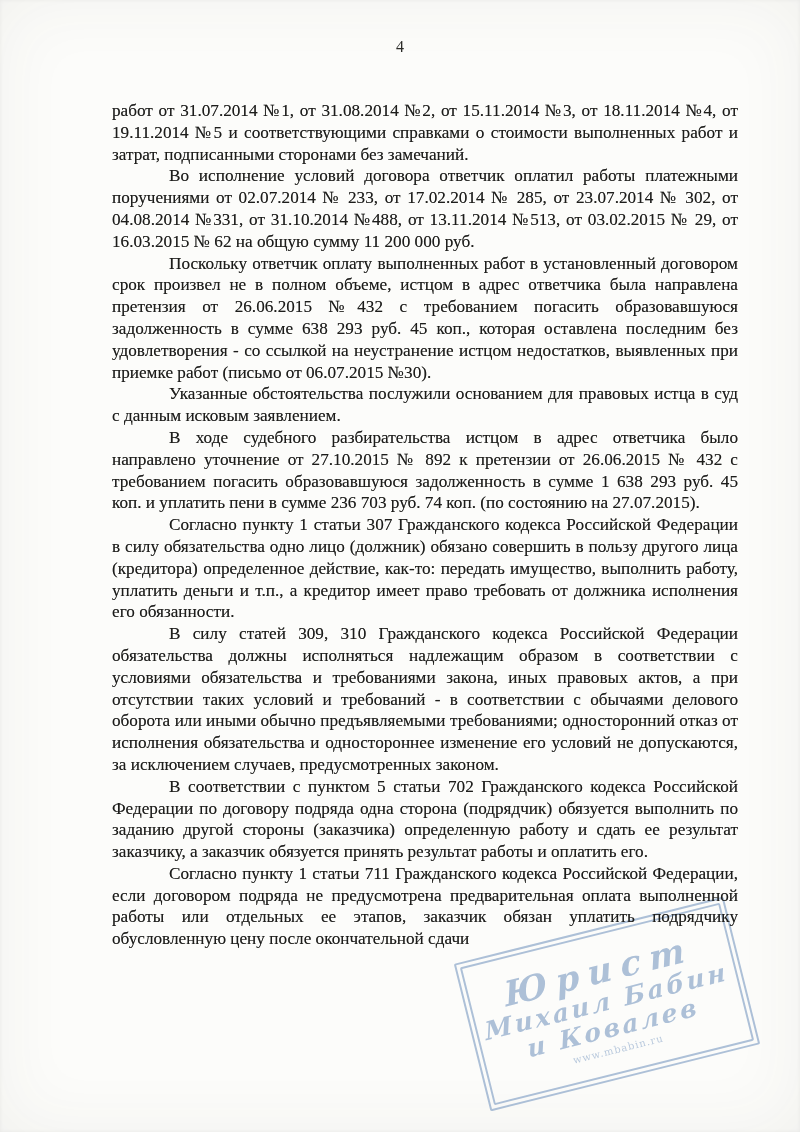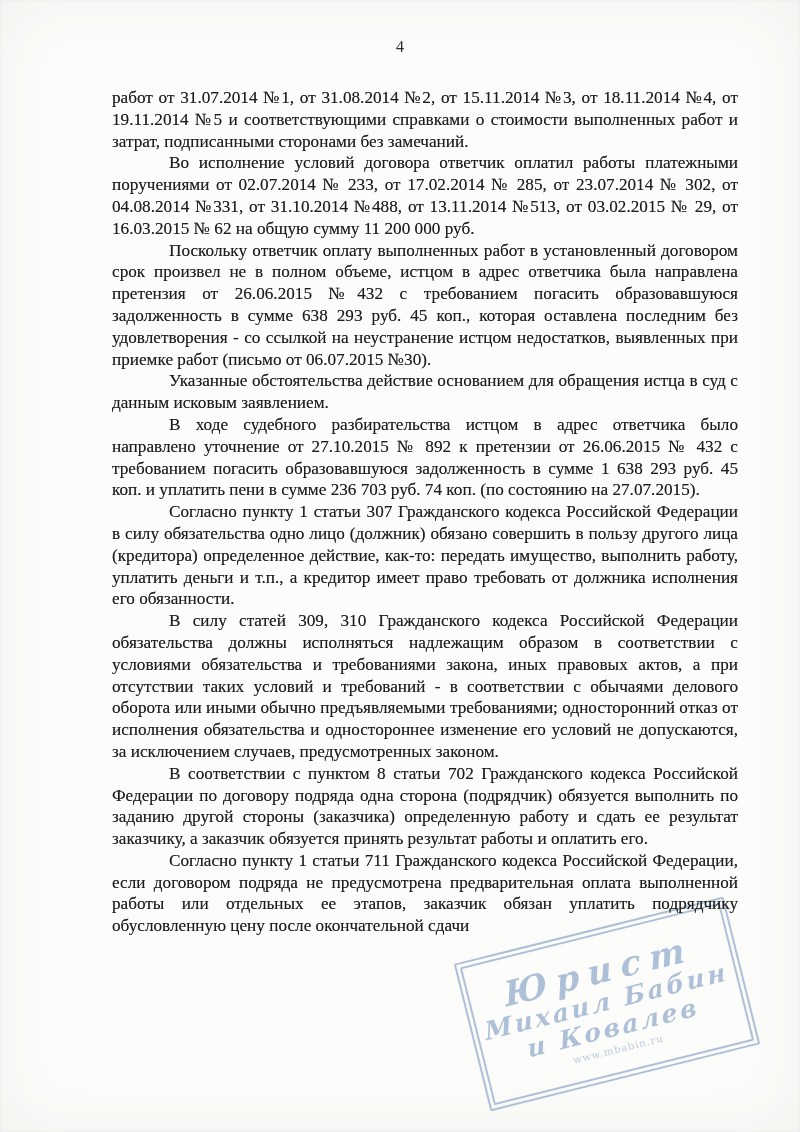--- a/index.html
+++ b/index.html
@@ -21,21 +21,21 @@
     position: absolute;
     top: 38px;
     left: 0;
     width: 100%;
     text-align: center;
     font-size: 16px;
     color: #2a2a28;
   }
   .body-text {
     position: absolute;
-    top: 87px;
+    top: 100px;
     left: 112px;
     width: 626px;
     font-size: 17.2px;
     line-height: 21.8px;
     text-align: justify;
     color: #1d1d1b;
     text-shadow: 0 0 0.5px rgba(30,30,30,0.55);
     z-index: 2;
   }
   .para {
@@ -105,25 +105,25 @@
 <body>
 
 <div class="page">
 
   <div class="page-number">4</div>
 
   <div class="body-text">
     <p class="para no-indent">работ от 31.07.2014 №1, от 31.08.2014 №2, от 15.11.2014 №3, от 18.11.2014 №4, от 19.11.2014 №5 и соответствующими справками о стоимости выполненных работ и затрат, подписанными сторонами без замечаний.</p>
     <p class="para">Во исполнение условий договора ответчик оплатил работы платежными поручениями от 02.07.2014 № 233, от 17.02.2014 № 285, от 23.07.2014 № 302, от 04.08.2014 №331, от 31.10.2014 №488, от 13.11.2014 №513, от 03.02.2015 № 29, от 16.03.2015 № 62 на общую сумму 11 200 000 руб.</p>
     <p class="para">Поскольку ответчик оплату выполненных работ в установленный договором срок произвел не в полном объеме, истцом в адрес ответчика была направлена претензия от 26.06.2015 №432 с требованием погасить образовавшуюся задолженность в сумме 638 293 руб. 45 коп., которая оставлена последним без удовлетворения - со ссылкой на неустранение истцом недостатков, выявленных при приемке работ (письмо от 06.07.2015 №30).</p>
-    <p class="para">Указанные обстоятельства действие основанием для обращения истца в суд с данным исковым заявлением.</p>
+    <p class="para">Указанные обстоятельства послужили основанием для правовых истца в суд с данным исковым заявлением.</p>
     <p class="para">В ходе судебного разбирательства истцом в адрес ответчика было направлено уточнение от 27.10.2015 № 892 к претензии от 26.06.2015 № 432 с требованием погасить образовавшуюся задолженность в сумме 1 638 293 руб. 45 коп. и уплатить пени в сумме 236 703 руб. 74 коп. (по состоянию на 27.07.2015).</p>
     <p class="para">Согласно пункту 1 статьи 307 Гражданского кодекса Российской Федерации в силу обязательства одно лицо (должник) обязано совершить в пользу другого лица (кредитора) определенное действие, как-то: передать имущество, выполнить работу, уплатить деньги и т.п., а кредитор имеет право требовать от должника исполнения его обязанности.</p>
     <p class="para">В силу статей 309, 310 Гражданского кодекса Российской Федерации обязательства должны исполняться надлежащим образом в соответствии с условиями обязательства и требованиями закона, иных правовых актов, а при отсутствии таких условий и требований - в соответствии с обычаями делового оборота или иными обычно предъявляемыми требованиями; односторонний отказ от исполнения обязательства и одностороннее изменение его условий не допускаются, за исключением случаев, предусмотренных законом.</p>
-    <p class="para">В соответствии с пунктом 8 статьи 702 Гражданского кодекса Российской Федерации по договору подряда одна сторона (подрядчик) обязуется выполнить по заданию другой стороны (заказчика) определенную работу и сдать ее результат заказчику, а заказчик обязуется принять результат работы и оплатить его.</p>
+    <p class="para">В соответствии с пунктом 5 статьи 702 Гражданского кодекса Российской Федерации по договору подряда одна сторона (подрядчик) обязуется выполнить по заданию другой стороны (заказчика) определенную работу и сдать ее результат заказчику, а заказчик обязуется принять результат работы и оплатить его.</p>
     <p class="para">Согласно пункту 1 статьи 711 Гражданского кодекса Российской Федерации, если договором подряда не предусмотрена предварительная оплата выполненной работы или отдельных ее этапов, заказчик обязан уплатить подрядчику обусловленную цену после окончательной сдачи</p>
   </div>
 
   <div class="stamp">
     <div class="stamp-inner">
       <div class="stamp-title">Юрист</div>
       <div class="stamp-name">Михаил Бабин</div>
       <div class="stamp-name2">и Ковалев</div>
       <div class="stamp-url">www.mbabin.ru</div>
     </div>

